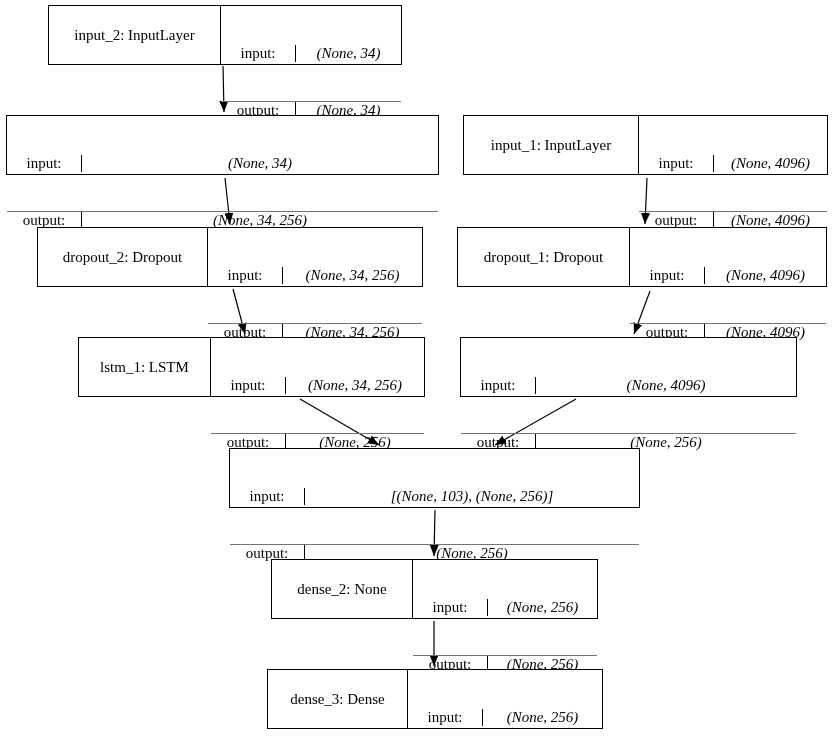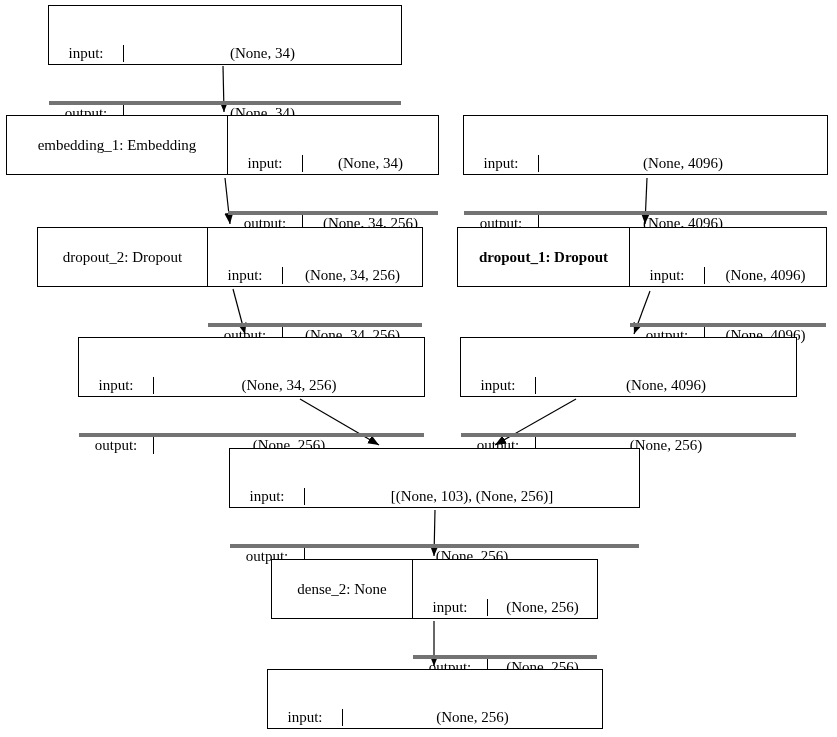--- a/index.html
+++ b/index.html
@@ -45,37 +45,38 @@
     flex: 1;
     display: flex;
     flex-direction: column;
   }
   .io-row {
     flex: 1;
     display: flex;
     margin-top: 39px;
   }
   .io-row + .io-row {
-    border-top: 4px solid #737373;
+    border-top: 1px solid #737373;
   }
   .io-label {
     width: 75px;
     display: flex;
     align-items: center;
     justify-content: center;
     border-right: 1px solid #000000;
     box-sizing: border-box;
     white-space: nowrap;
   }
   .io-value {
     flex: 1;
     display: flex;
     align-items: center;
     justify-content: center;
     white-space: nowrap;
+    font-style: italic;
   }
 </style>
 </head>
 <body>
 
 <div class="canvas">
 
   <svg class="edges" viewBox="0 0 837 737" xmlns="http://www.w3.org/2000/svg">
     <defs>
       <marker id="arrowhead" markerUnits="userSpaceOnUse" markerWidth="12" markerHeight="10" viewBox="0 0 12 10" refX="11" refY="5" orient="auto">
@@ -87,47 +88,48 @@
     <line x1="233" y1="289" x2="245" y2="334" stroke="#000000" stroke-width="1.2" marker-end="url(#arrowhead)"></line>
     <line x1="647" y1="178" x2="645" y2="224" stroke="#000000" stroke-width="1.2" marker-end="url(#arrowhead)"></line>
     <line x1="650" y1="291" x2="634" y2="334" stroke="#000000" stroke-width="1.2" marker-end="url(#arrowhead)"></line>
     <line x1="300" y1="399" x2="379" y2="445" stroke="#000000" stroke-width="1.2" marker-end="url(#arrowhead)"></line>
     <line x1="576" y1="399" x2="495" y2="445" stroke="#000000" stroke-width="1.2" marker-end="url(#arrowhead)"></line>
     <line x1="435" y1="510" x2="434" y2="556" stroke="#000000" stroke-width="1.2" marker-end="url(#arrowhead)"></line>
     <line x1="434" y1="621" x2="434" y2="666" stroke="#000000" stroke-width="1.2" marker-end="url(#arrowhead)"></line>
   </svg>
 
   <div class="node" style="left:48px; top:5px; width:354px;">
+    <div class="node-title" style="width:172px;">input_2: InputLayer</div>
     <div class="io">
       <div class="io-row">
         <div class="io-label">input:</div>
         <div class="io-value">(None, 34)</div>
       </div>
       <div class="io-row">
         <div class="io-label">output:</div>
         <div class="io-value">(None, 34)</div>
       </div>
     </div>
   </div>
 
   <div class="node" style="left:6px; top:115px; width:433px;">
-    <div class="node-title" style="width:221px;">embedding_1: Embedding</div>
     <div class="io">
       <div class="io-row">
         <div class="io-label">input:</div>
         <div class="io-value">(None, 34)</div>
       </div>
       <div class="io-row">
         <div class="io-label">output:</div>
         <div class="io-value">(None, 34, 256)</div>
       </div>
     </div>
   </div>
 
   <div class="node" style="left:463px; top:115px; width:365px;">
+    <div class="node-title" style="width:175px;">input_1: InputLayer</div>
     <div class="io">
       <div class="io-row">
         <div class="io-label">input:</div>
         <div class="io-value">(None, 4096)</div>
       </div>
       <div class="io-row">
         <div class="io-label">output:</div>
         <div class="io-value">(None, 4096)</div>
       </div>
     </div>
@@ -141,34 +143,35 @@
         <div class="io-value">(None, 34, 256)</div>
       </div>
       <div class="io-row">
         <div class="io-label">output:</div>
         <div class="io-value">(None, 34, 256)</div>
       </div>
     </div>
   </div>
 
   <div class="node" style="left:457px; top:227px; width:370px;">
-    <div class="node-title" style="width:172px;font-weight:bold;">dropout_1: Dropout</div>
+    <div class="node-title" style="width:172px;">dropout_1: Dropout</div>
     <div class="io">
       <div class="io-row">
         <div class="io-label">input:</div>
         <div class="io-value">(None, 4096)</div>
       </div>
       <div class="io-row">
         <div class="io-label">output:</div>
         <div class="io-value">(None, 4096)</div>
       </div>
     </div>
   </div>
 
   <div class="node" style="left:78px; top:337px; width:347px;">
+    <div class="node-title" style="width:132px;">lstm_1: LSTM</div>
     <div class="io">
       <div class="io-row">
         <div class="io-label">input:</div>
         <div class="io-value">(None, 34, 256)</div>
       </div>
       <div class="io-row">
         <div class="io-label">output:</div>
         <div class="io-value">(None, 256)</div>
       </div>
     </div>
@@ -208,20 +211,21 @@
         <div class="io-value">(None, 256)</div>
       </div>
       <div class="io-row">
         <div class="io-label">output:</div>
         <div class="io-value">(None, 256)</div>
       </div>
     </div>
   </div>
 
   <div class="node" style="left:267px; top:669px; width:336px;">
+    <div class="node-title" style="width:140px;">dense_3: Dense</div>
     <div class="io">
       <div class="io-row">
         <div class="io-label">input:</div>
         <div class="io-value">(None, 256)</div>
       </div>
       <div class="io-row">
         <div class="io-label">output:</div>
         <div class="io-value">(None, 7579)</div>
       </div>
     </div>

